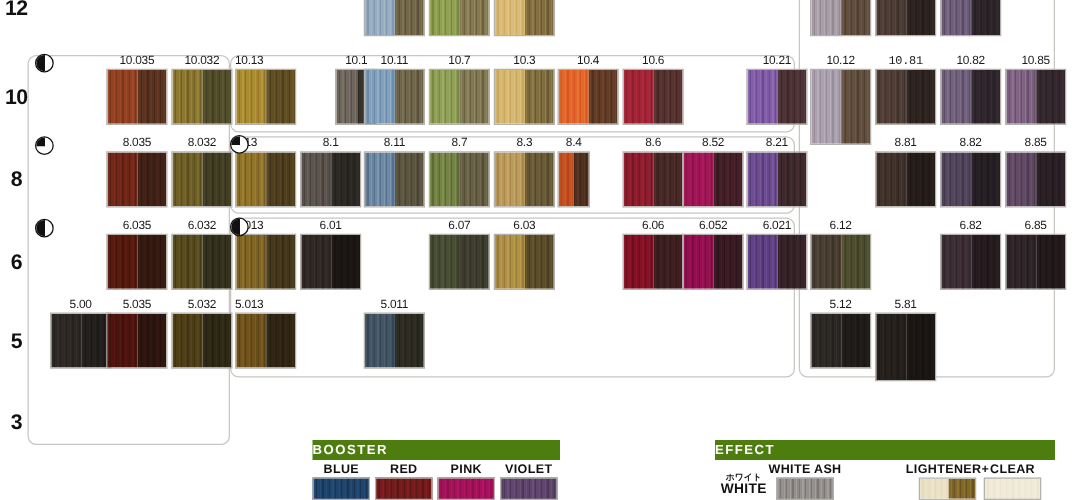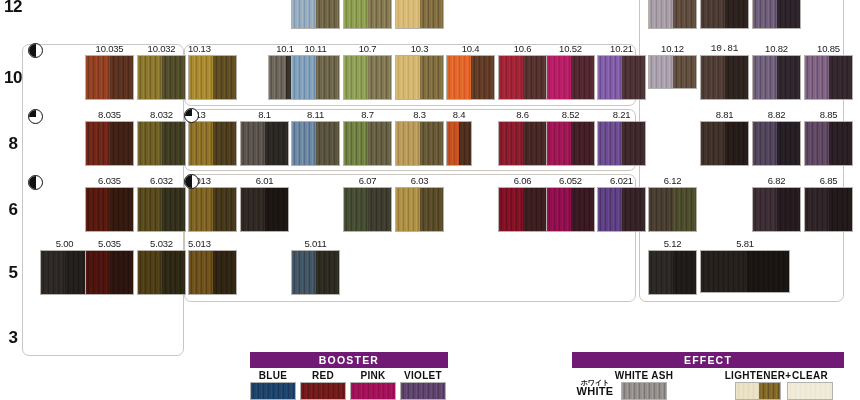--- a/index.html
+++ b/index.html
@@ -73,21 +73,21 @@
       rgba(0,0,0,.00) 1px, rgba(0,0,0,.00) 2px,
       rgba(0,0,0,.17) 2px, rgba(0,0,0,.17) 3px,
       rgba(255,255,255,.05) 3px, rgba(255,255,255,.05) 5px);
     mix-blend-mode:overlay;
     pointer-events:none;
   }
 
   
   .panel{position:absolute;}
   .panel .bar{
-    background:#701a75;color:#fff;text-align:center;
+    background:#4d7c0f;color:#fff;text-align:left;
     font-size:10.5px;font-weight:bold;letter-spacing:1.2px;
     padding:2px 0 2px 0;line-height:12px;
   }
   .bsw{position:absolute;}
   .bsw .blab{
     position:absolute;left:50%;transform:translateX(-50%);
     bottom:100%;margin-bottom:1px;
     font-size:10px;font-weight:bold;color:#111;white-space:nowrap;
     letter-spacing:.3px;
   }
@@ -222,37 +222,29 @@
       </div>
     </div>
     <div class="sw" style="left: 498px; top: 55px; width: 49px; height: 45px;">
       <div class="cap">10.6</div>
       <div class="tile">
         <div class="a" style="background: rgb(158, 36, 53);"></div>
         <div class="b" style="background: rgb(83, 48, 45);"></div>
         <div class="strands"></div>
       </div>
     </div>
-    <div class="sw" style="left: 546px; top: 55px; width: 49px; height: 45px;">
-      <div class="cap">10.52</div>
-      <div class="tile">
-        <div class="a" style="background: rgb(181, 29, 99);"></div>
-        <div class="b" style="background: rgb(80, 38, 47);"></div>
-        <div class="strands"></div>
-      </div>
-    </div>
     <div class="sw" style="left: 597px; top: 55px; width: 49px; height: 45px;">
       <div class="cap">10.21</div>
       <div class="tile">
         <div class="a" style="background: rgb(125, 90, 163);"></div>
         <div class="b" style="background: rgb(74, 48, 51);"></div>
         <div class="strands"></div>
       </div>
     </div>
-    <div class="sw" style="left: 648px; top: 55px; width: 49px; height: 34px;">
+    <div class="sw" style="left: 648px; top: 55px; width: 49px; height: 61px;">
       <div class="cap">10.12</div>
       <div class="tile">
         <div class="a" style="background: rgb(167, 157, 171);"></div>
         <div class="b" style="background: rgb(94, 76, 60);"></div>
         <div class="strands"></div>
       </div>
     </div>
     <div class="sw" style="left: 700px; top: 55px; width: 49px; height: 45px; font-family: Liberation Mono, monospace;">
       <div class="cap">10.81</div>
       <div class="tile">
@@ -535,21 +527,21 @@
       </div>
     </div>
     <div class="sw" style="left: 648px; top: 250px; width: 49px; height: 45px;">
       <div class="cap">5.12</div>
       <div class="tile">
         <div class="a" style="background: rgb(42, 39, 36);"></div>
         <div class="b" style="background: rgb(29, 26, 24);"></div>
         <div class="strands"></div>
       </div>
     </div>
-    <div class="sw" style="left: 700px; top: 250px; width: 49px; height: 43px; padding-left: 41px;">
+    <div class="sw" style="left: 700px; top: 250px; width: 49px; height: 55px;">
       <div class="cap">5.81</div>
       <div class="tile">
         <div class="a" style="background: rgb(36, 31, 27);"></div>
         <div class="b" style="background: rgb(25, 21, 19);"></div>
         <div class="strands"></div>
       </div>
     </div>
     <div class="lvl" style="left: 0px; top: 328px;">3</div>
     <div class="pie quarter" style="left: 184px; top: 108px;">
       <i></i>

